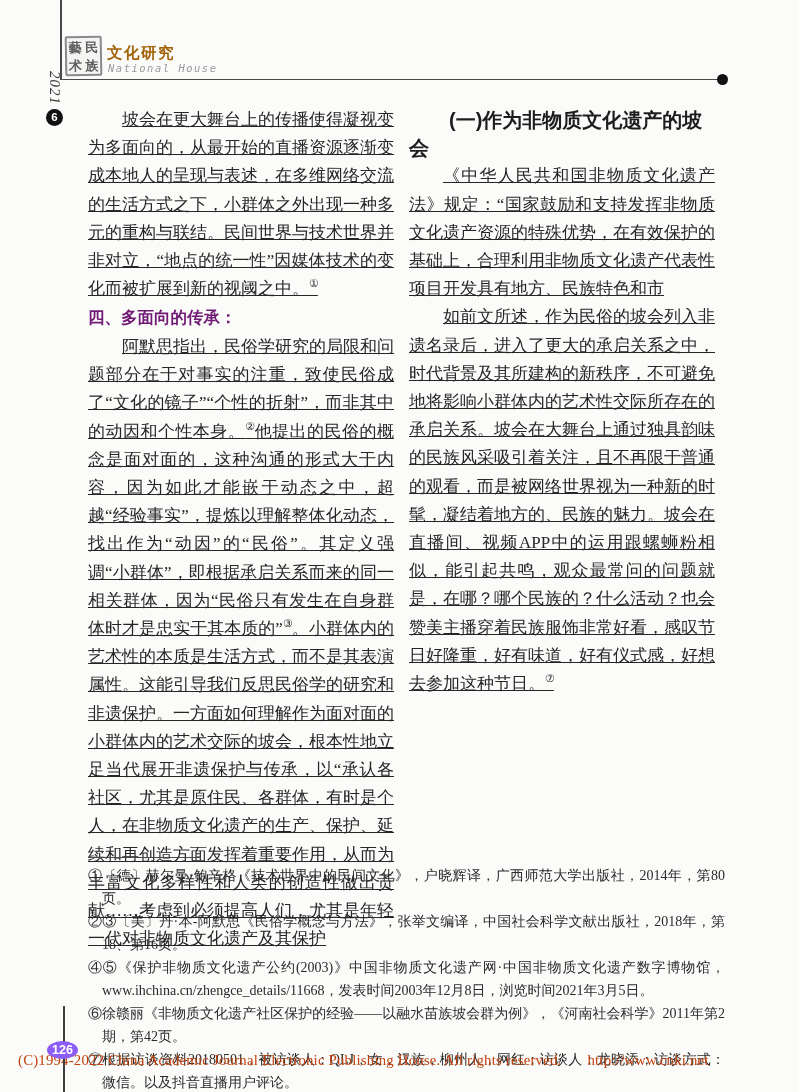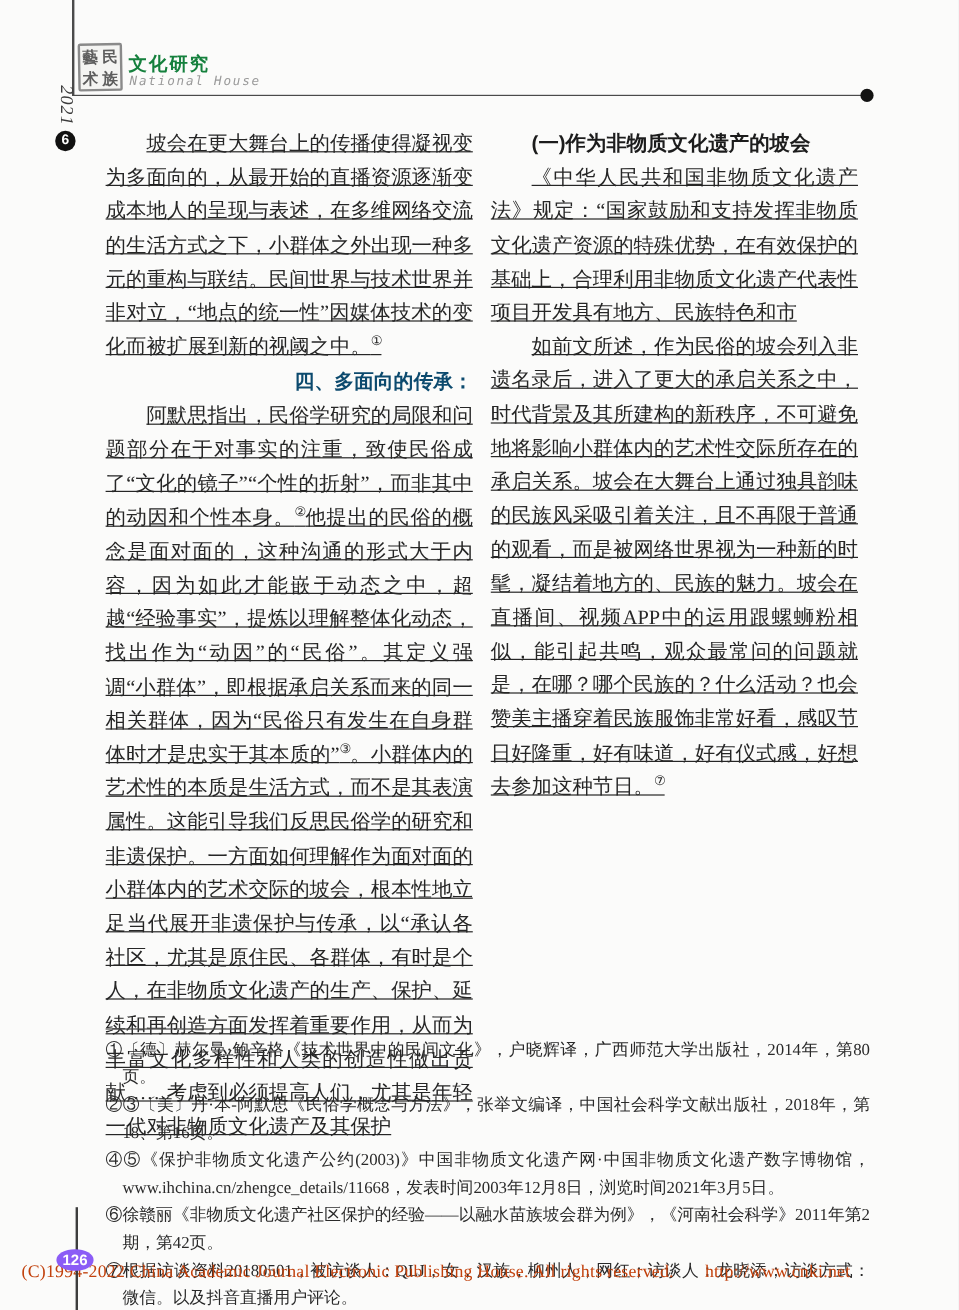--- a/index.html
+++ b/index.html
@@ -12,36 +12,36 @@
   .v-rule-top { position:absolute; left:60px; top:0; width:1.5px; height:80px; background:#4a4a4a; }
   .header-rule { position:absolute; left:60px; top:79px; width:664px; height:1.3px; background:#4a4a4a; }
   .header-dot { position:absolute; left:717px; top:74px; width:11px; height:11px; border-radius:50%; background:#121212; }
   .seal {
     position:absolute; left:65px; top:36px; width:37px; height:40px;
     border:2px solid #8a8a8a; border-radius:2px; box-sizing:border-box;
     display:grid; grid-template-columns:1fr 1fr; align-items:center; justify-items:center;
     color:#5d5d5d; font-size:13px; font-weight:bold; line-height:1;
     transform:rotate(-1deg); background:#f4f4f2;
   }
-  .journal-title { position:absolute; left:107px; top:43px; font-family:"Liberation Sans","DejaVu Sans",sans-serif; font-weight:bold; font-size:15.5px; letter-spacing:1.5px; color:#15803d; }
+  .journal-title { position:absolute; left:107px; top:43px; font-family:"Liberation Sans","DejaVu Sans",sans-serif; font-weight:bold; font-size:15.5px; letter-spacing:1.5px; color:#a16207; }
   .journal-subtitle { position:absolute; left:108px; top:62px; font-family:"DejaVu Sans Mono","Liberation Mono",monospace; font-style:italic; font-size:10.5px; letter-spacing:1.5px; color:#9a9a9a; }
   .margin-year { position:absolute; left:38px; top:80px; width:34px; height:16px; transform:rotate(90deg); font-style:italic; font-size:15px; letter-spacing:1px; color:#3b3b3b; }
   .issue-badge {
     position:absolute; left:46px; top:109px; width:17px; height:17px; border-radius:50%;
     background:#111; color:#fff; font-family:"Liberation Sans",sans-serif;
     font-size:11.5px; font-weight:bold; text-align:center; line-height:17px;
   }
   
   .content { position:absolute; left:88px; top:106px; width:627px; display:flex; gap:15px; }
   .col { width:306px; font-size:17px; line-height:28.2px; text-align:justify; }
   .col p { margin:0; }
   .col p.indent { text-indent:2em;text-decoration:underline; }
   .fnref { font-size:11px; vertical-align:super; line-height:0; letter-spacing:-1px; }
-  .sec-heading { margin:2px 0 1px 0; text-align:right; font-family:Liberation Serif, serif; font-weight:bold; font-size:16.5px; line-height:26.5px; color:#0c4a6e; }
-  .sub-heading { margin:0; text-indent:2em; text-align:left; font-family:"Liberation Sans","DejaVu Sans",sans-serif; font-weight:bold; font-size:17px; line-height:28.2px; color:#1c1c1c; }
+  .sec-heading { margin:2px 0 1px 0; text-align:left; font-family:Liberation Serif, serif; font-weight:bold; font-size:16.5px; line-height:26.5px; color:#701a75; }
+  .sub-heading { margin:0; text-indent:2em; text-align:left; font-family:"Liberation Sans","DejaVu Sans",sans-serif; font-weight:bold; font-size:20px; line-height:28.2px; color:#1c1c1c; }
   
   .fn-divider { position:absolute; left:88px; top:857px; width:113px; height:1.2px; background:#4a4a4a; }
   .footnotes { position:absolute; left:88px; top:864px; width:637px; font-size:14px; line-height:23px; text-align:justify; color:#2a2a2a; }
   .footnote { padding-left:14px; text-indent:-14px; margin:0; }
   
   .v-rule-bottom { position:absolute; left:63px; top:1006px; width:1.5px; height:86px; background:#3d3d3d; z-index:1; }
   .page-badge {
     position:absolute; left:47px; top:1041px; width:31px; height:18px; border-radius:50%;
     background:#8b5cf6; color:#fff; font-family:"Liberation Sans",sans-serif;
     font-size:12.5px; font-weight:bold; text-align:center; line-height:18px; z-index:2;

